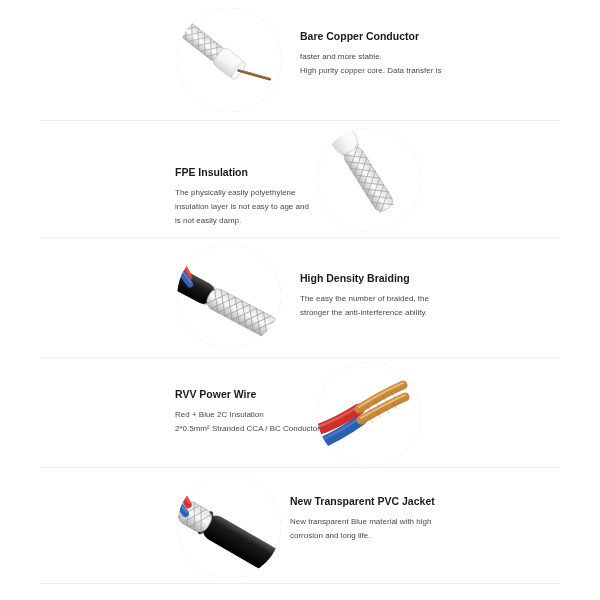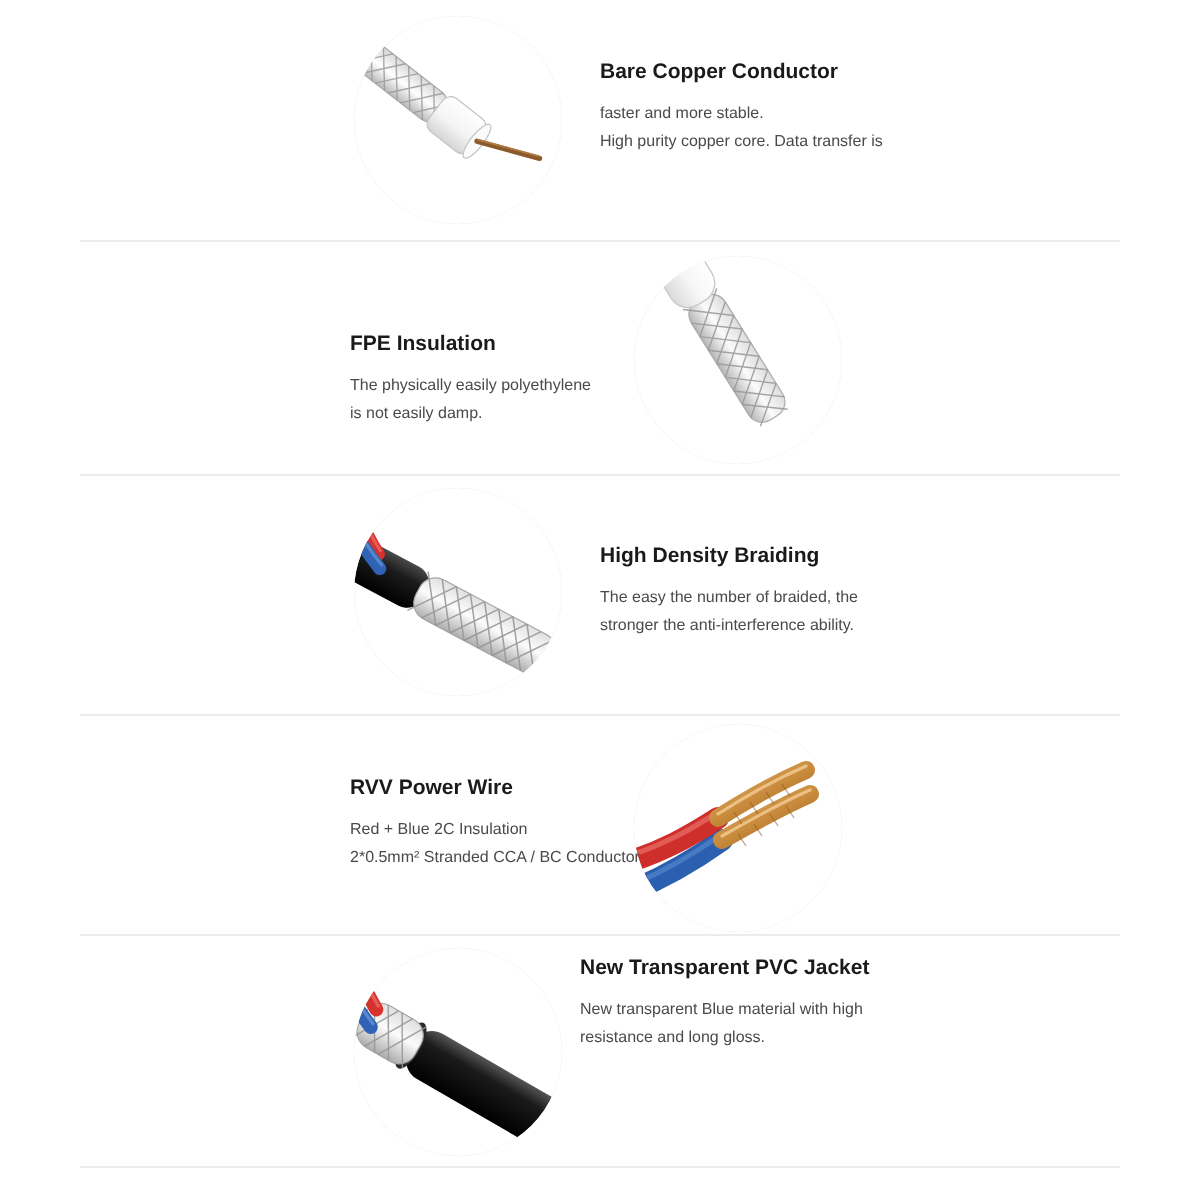--- a/index.html
+++ b/index.html
@@ -186,20 +186,21 @@
             <rect x="-30" y="40" width="48" height="24" rx="10" fill="url(#wh2)" stroke="#c9c9c9" stroke-width="0.7"></rect>
             <ellipse cx="-30" cy="52" rx="4" ry="12" fill="#ffffff" stroke="#c9c9c9" stroke-width="0.7"></ellipse>
           </g>
         </g>
       </svg>
     </div>
     <div class="text-block" style="left:175px; top:166px;">
       <p class="f-title">FPE Insulation</p>
       <p class="f-desc">
         <span class="line">The physically easily polyethylene</span>
+        <span class="line">insulation layer is not easy to age and</span>
         <span class="line">is not easily damp.</span>
       </p>
     </div>
   </div>
 
   <div class="divider" style="top:237px;"></div>
 
   <div class="feature">
     <div class="circle" style="left:177px; top:244px;">
       <svg width="104" height="104" viewBox="0 0 104 104" aria-hidden="true">
@@ -351,24 +352,24 @@
             </g>
 
             <path d="M6 54 C -8 46, -22 36, -36 26" stroke="#d6332e" stroke-width="7" fill="none" stroke-linecap="round"></path>
             <path d="M8 63 C -6 57, -22 48, -36 38" stroke="#2f63b5" stroke-width="7" fill="none" stroke-linecap="round"></path>
             <path d="M6 52 C -8 44, -22 34, -36 24" stroke="#e8655f" stroke-width="1.7" fill="none" stroke-linecap="round" opacity="0.85"></path>
             <path d="M8 61 C -6 55, -22 46, -36 36" stroke="#5f8ed2" stroke-width="1.7" fill="none" stroke-linecap="round" opacity="0.85"></path>
           </g>
         </g>
       </svg>
     </div>
-    <div class="text-block" style="left:290px; top:478px; width:200px;">
+    <div class="text-block" style="left:290px; top:495px; width:200px;">
       <p class="f-title">New Transparent PVC Jacket</p>
       <p class="f-desc">
         <span class="line">New transparent Blue material with high</span>
-        <span class="line">resistance and long gloss.</span>
+        <span class="line">corrosion and long life.</span>
       </p>
     </div>
   </div>
 
   <div class="divider" style="top:583px;"></div>
 
 </div>
 
 </body></html>

